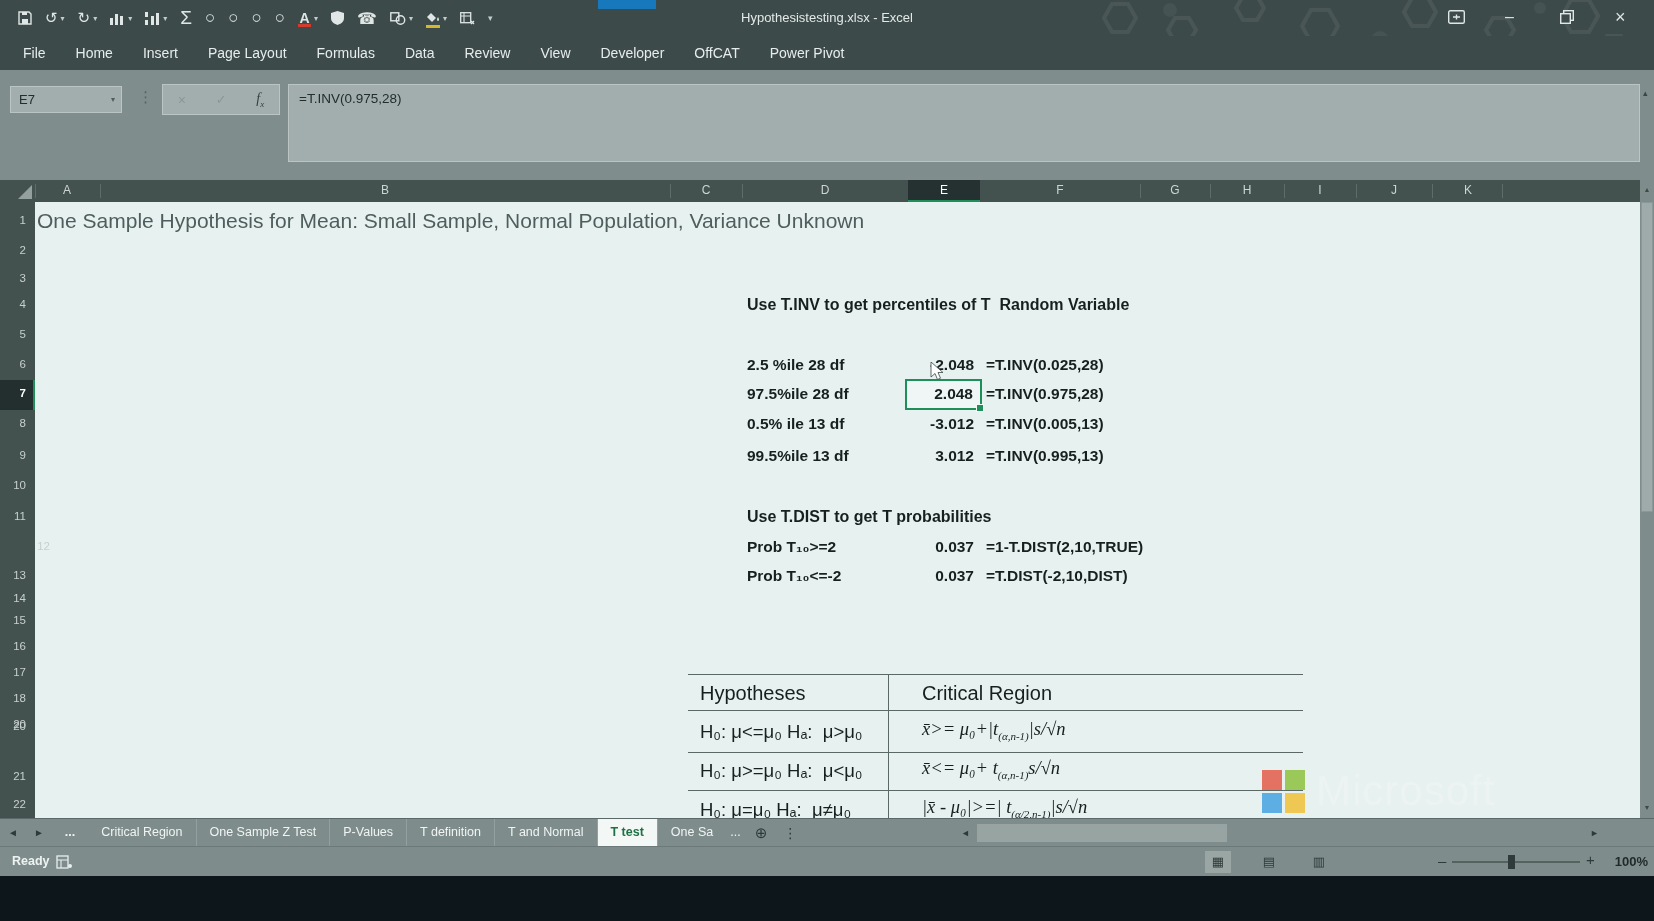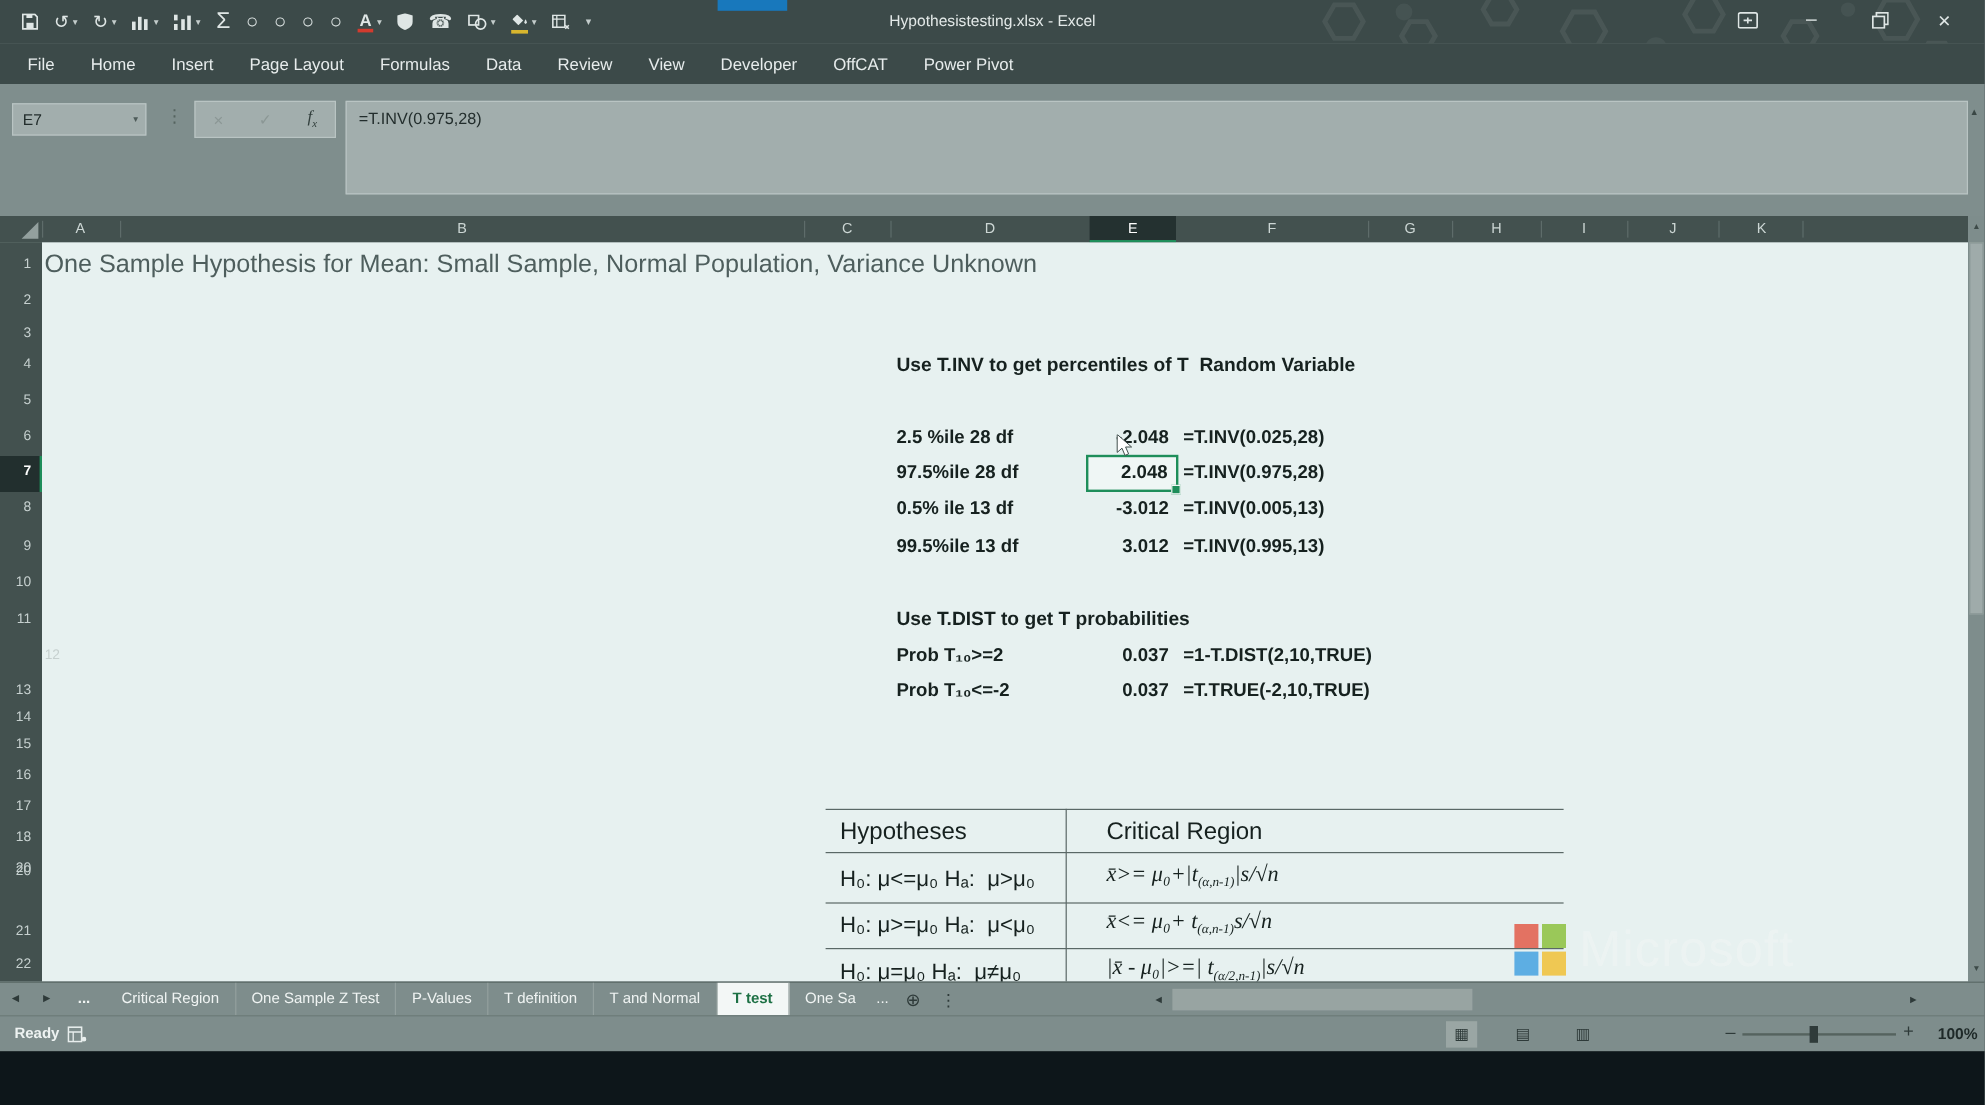--- a/index.html
+++ b/index.html
@@ -277,21 +277,21 @@
   <span class="celltext b" style="left:986px;top:447px;font-size:15.5px;">=T.INV(0.995,13)</span>
 
   <span class="celltext b" style="left:747px;top:508px;font-size:16px;text-align:right;">Use T.DIST to get T probabilities</span>
 
   <span class="celltext b" style="left:747px;top:538px;font-size:15.5px;">Prob T₁₀&gt;=2</span>
   <span class="celltext b" style="left:828px;top:538px;width:146px;text-align:right;font-size:15.5px;">0.037</span>
   <span class="celltext b" style="left:986px;top:538px;font-size:15.5px;">=1-T.DIST(2,10,TRUE)</span>
 
   <span class="celltext b" style="left:747px;top:567px;font-size:15.5px;">Prob T₁₀&lt;=-2</span>
   <span class="celltext b" style="left:828px;top:567px;width:146px;text-align:right;font-size:15.5px;">0.037</span>
-  <span class="celltext b" style="left:986px;top:567px;font-size:15.5px;">=T.TRUE(-2,10,TRUE)</span>
+  <span class="celltext b" style="left:986px;top:567px;font-size:15.5px;">=T.DIST(-2,10,DIST)</span>
 
 
   <div class="hline" style="left:688px;top:674px;width:615px;"></div>
   <div class="hline" style="left:688px;top:710px;width:615px;"></div>
   <div class="hline" style="left:688px;top:752px;width:615px;"></div>
   <div class="hline" style="left:688px;top:790px;width:615px;"></div>
   <div class="abs" style="left:888px;top:674px;width:1px;height:144px;background:#5a6866;"></div>
 
   <span class="celltext" style="left:700px;top:682px;font-size:20px;">Hypotheses</span>
   <span class="celltext" style="left:922px;top:682px;font-size:20px;">Critical Region</span>

